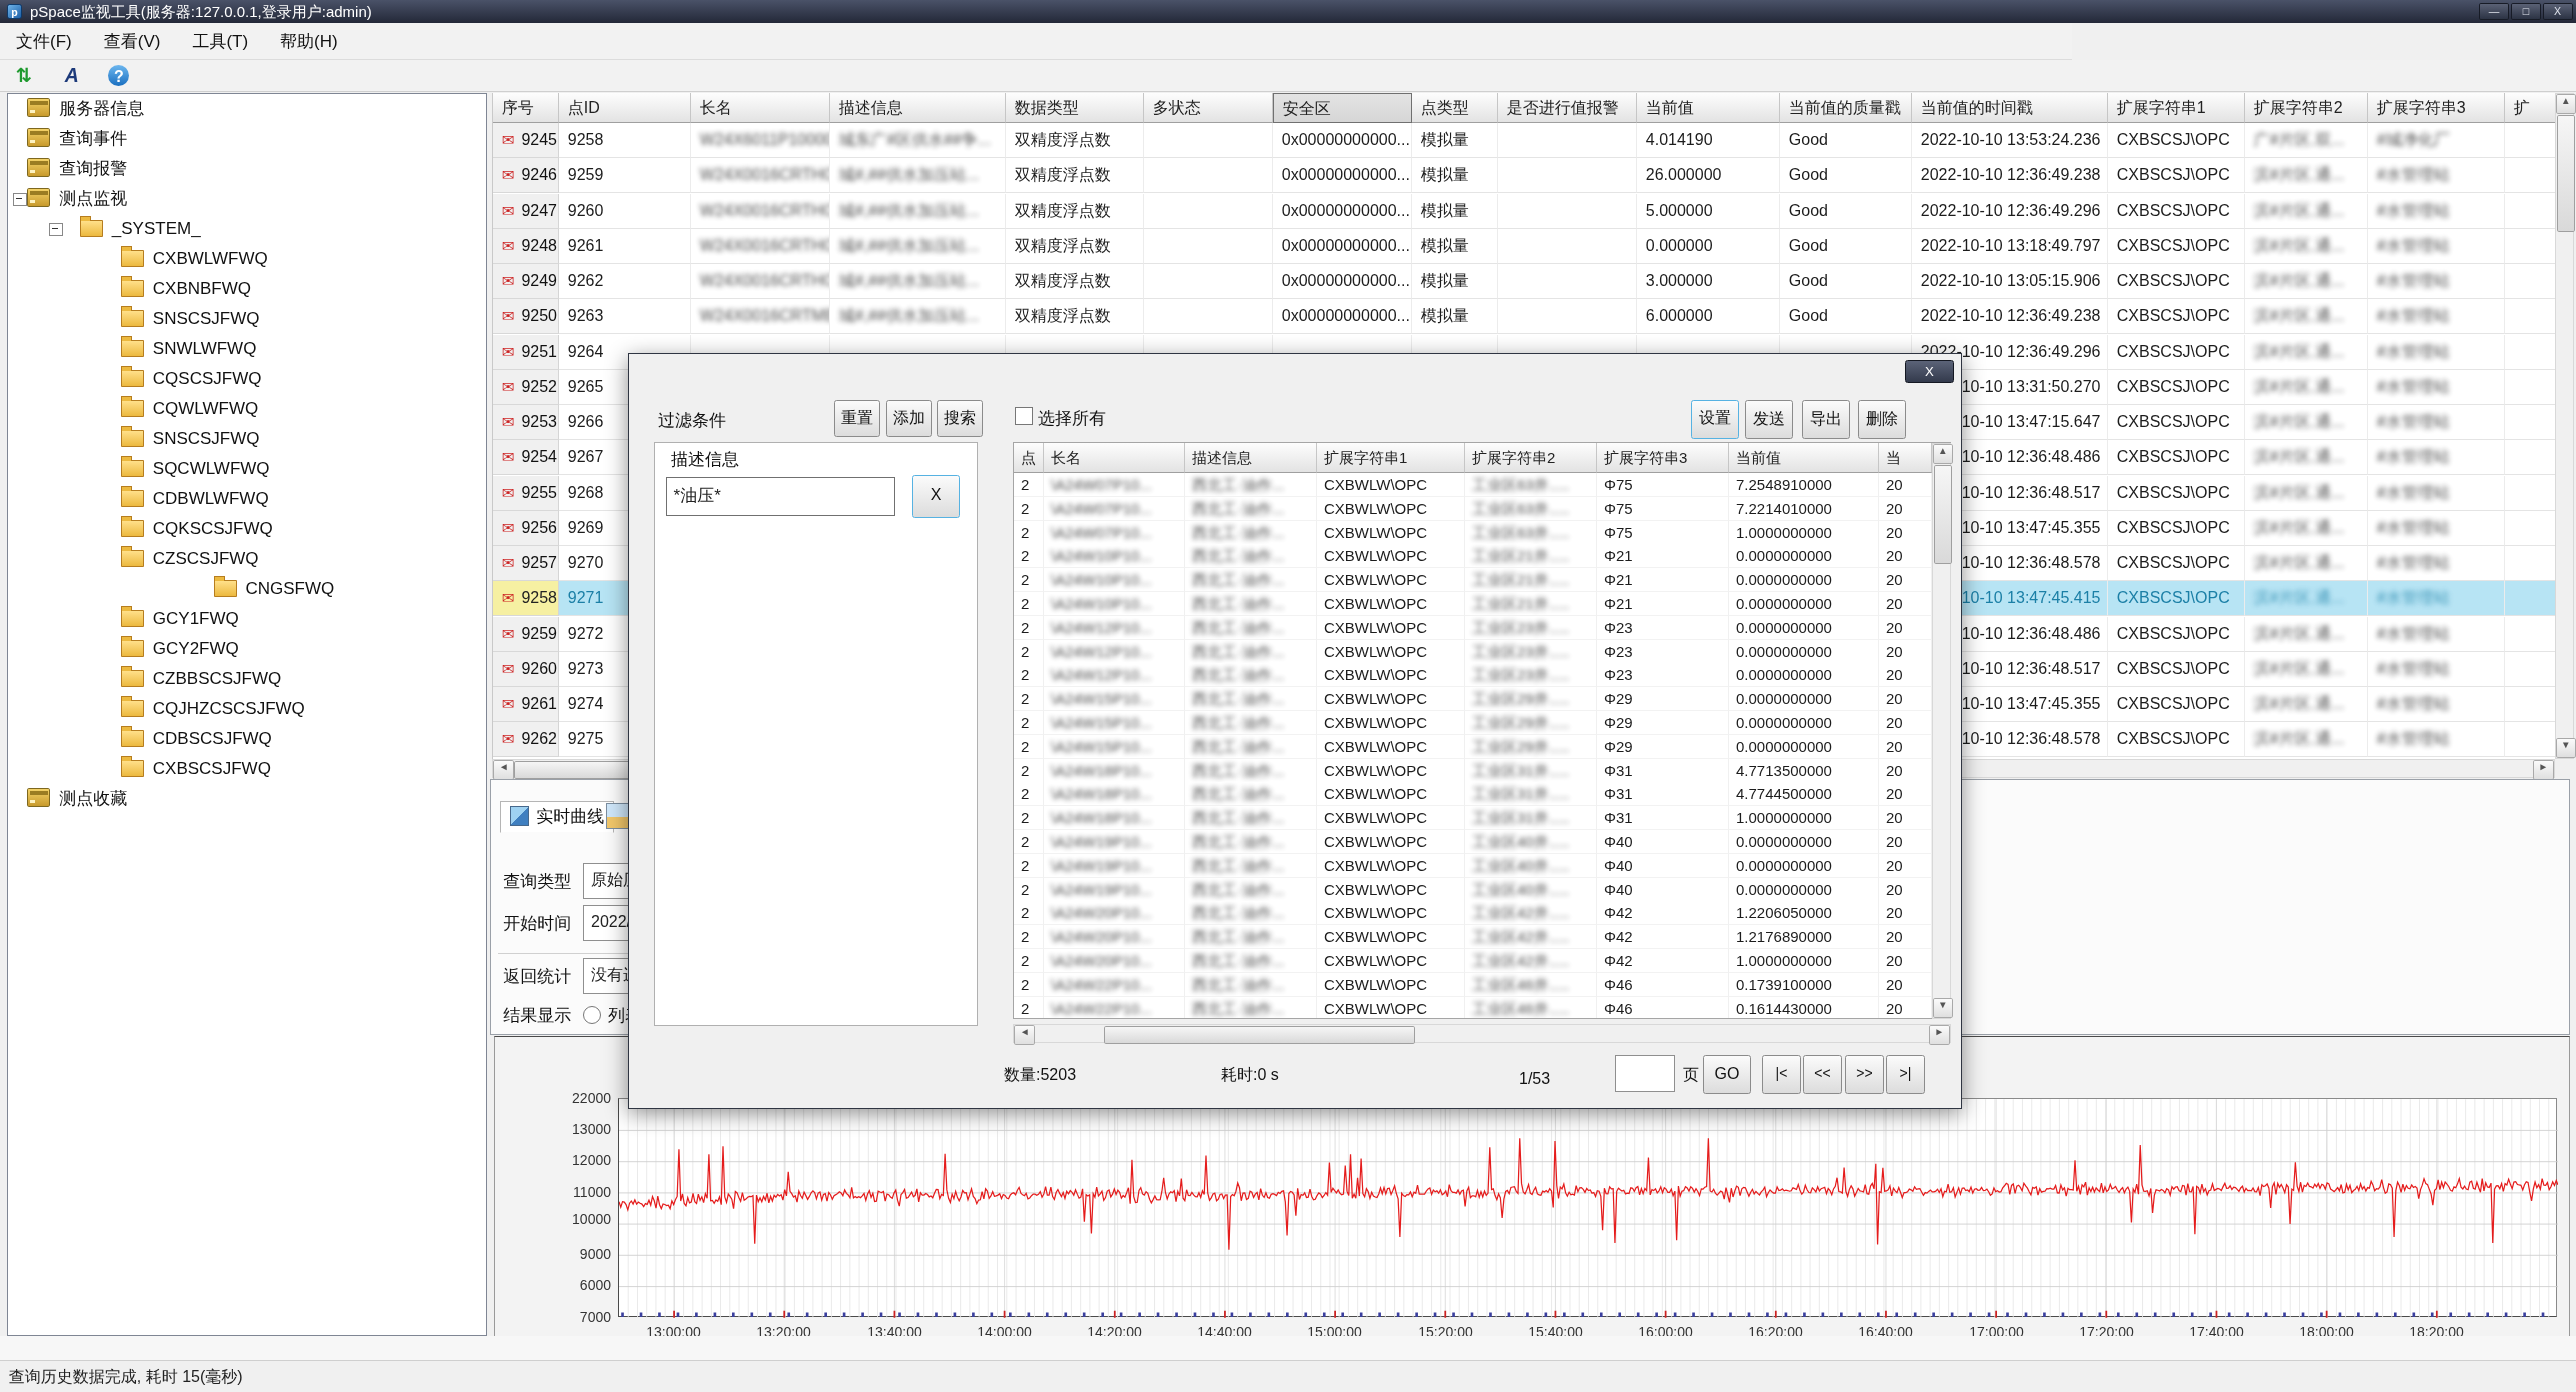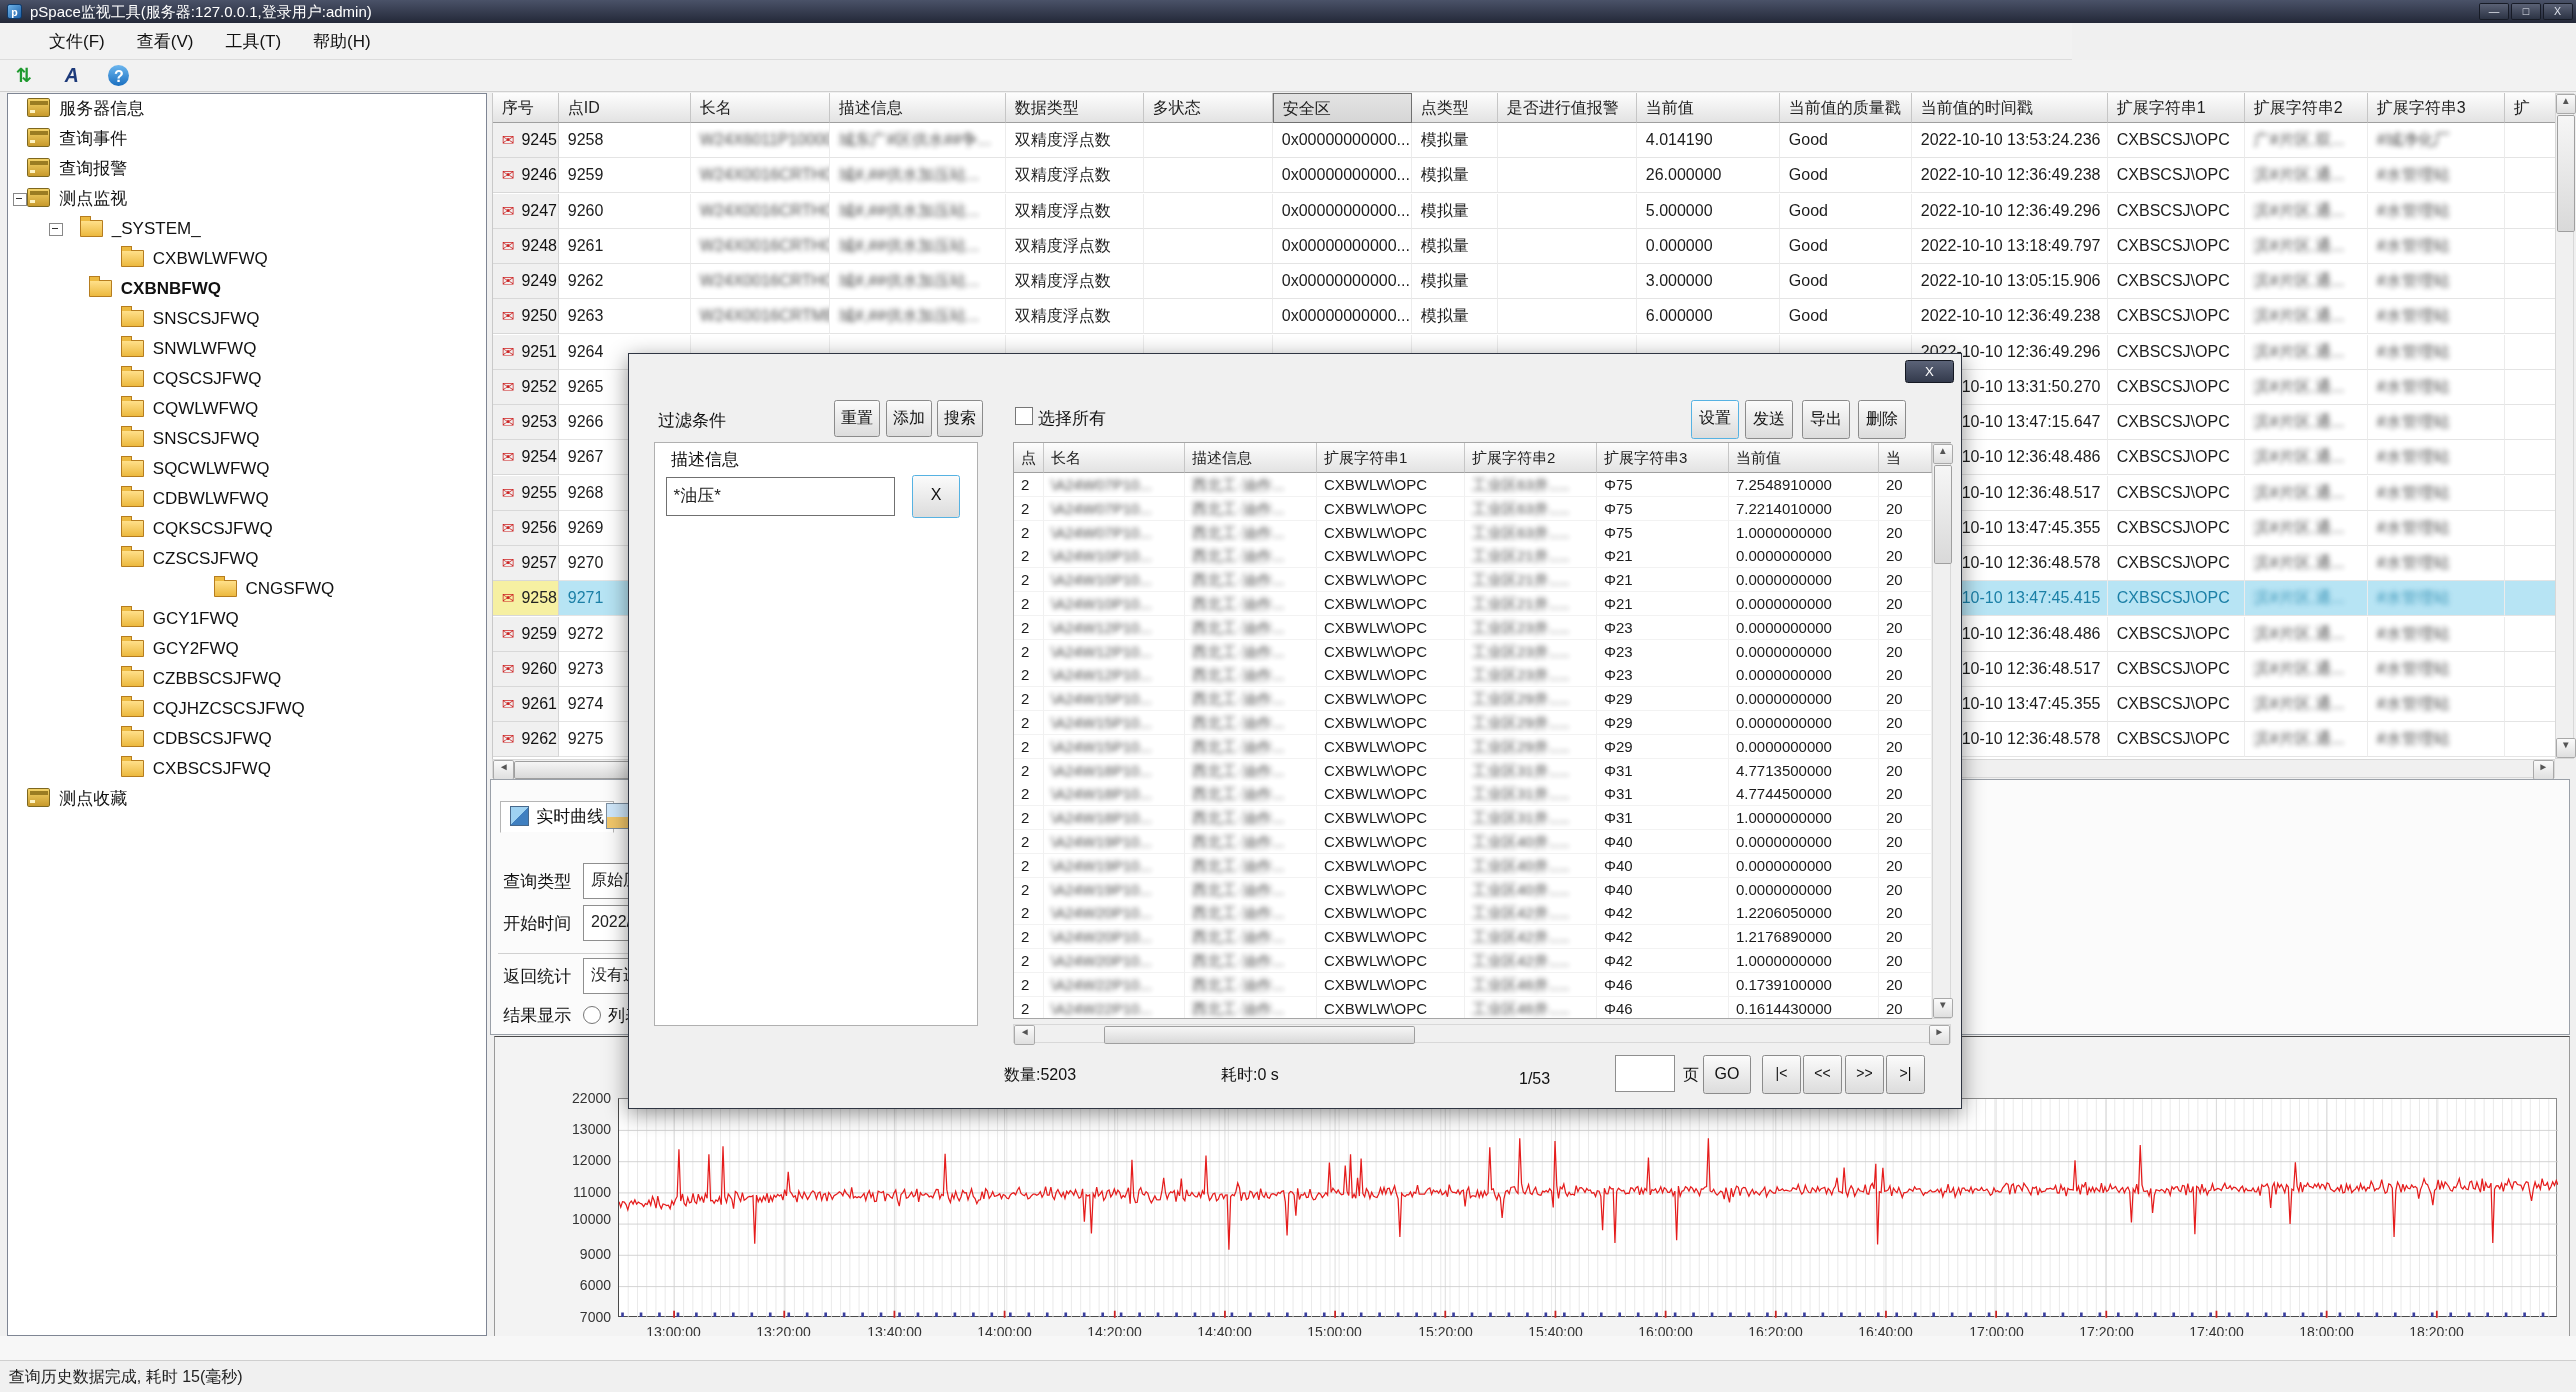--- a/index.html
+++ b/index.html
@@ -9,21 +9,21 @@
   
   #titlebar{left:0;top:0;width:2576px;height:23px;background:linear-gradient(#4a5268,#232838);
     color:#fff;font-size:15px;line-height:23px;}
   #app-icon{left:7px;top:3.5px;width:15px;height:15px;border-radius:2.6px;
     background:linear-gradient(135deg,#6fb3e8,#1c5fa8);border:0.9px solid #0d3a6b;color:#fff;
     font-size:10.6px;line-height:14px;text-align:center;font-weight:bold;}
   #title-text{left:30px;top:0;white-space:nowrap;}
   .win-btn{top:2.6px;width:30px;height:17px;background:linear-gradient(#5a6175,#2c3344);
     border:0.9px solid #171b26;color:#dfe3ec;font-size:10.6px;text-align:center;line-height:15px;border-radius:1.8px;}
   
-  #menubar{left:0;top:23px;width:2072px;height:37px;background:#f2f2f2;border-bottom:0.9px solid #dcdcdc;padding-left:33px;}
+  #menubar{left:0;top:23px;width:2072px;height:37px;background:#f2f2f2;border-bottom:0.9px solid #dcdcdc;}
   .menu-item{display:inline-block;padding:0 16px;font-size:17px;line-height:37px;color:#111;}
   #toolbar{left:0;top:60px;width:2576px;height:32px;background:#f2f2f2;border-bottom:0.9px solid #cfcfcf;}
   .tb-ico{display:inline-block;margin:3.5px 8.8px 0 12.3px;width:23px;height:23px;text-align:center;}
   #ico-sync{color:#1f9a2f;font-size:19.4px;font-weight:bold;line-height:23px;}
   #ico-annot{color:#1d3a7a;font-size:19.4px;font-weight:bold;font-style:italic;line-height:23px;}
   #ico-help{background:linear-gradient(#6db7ef,#1a6fc0);border-radius:50%;color:#fff;
     font-size:16px;font-weight:bold;line-height:23px;width:21px;height:21px;}
   
   #tree{left:7px;top:93px;width:480px;height:1243px;background:#fff;border:0.9px solid #7f8694;overflow:hidden;}
   .tree-row{position:relative;height:30px;line-height:30px;font-size:17px;color:#111;white-space:nowrap;}
@@ -126,21 +126,21 @@
   <span class="tb-ico" id="ico-help">?</span>
 </div>
 
 <div class="abs" id="tree">
     <div class="tree-row" style="padding-left: 19.4px;"><span class="ico-server"></span><span>服务器信息</span></div>
     <div class="tree-row" style="padding-left: 19.4px;"><span class="ico-server"></span><span>查询事件</span></div>
     <div class="tree-row" style="padding-left: 19.4px;"><span class="ico-server"></span><span>查询报警</span></div>
     <div class="tree-row" style="padding-left: 19.4px;"><span class="exp" style="left: 5.3px;"></span><span class="ico-server"></span><span>测点监视</span></div>
     <div class="tree-row" style="padding-left: 72px;"><span class="exp" style="left: 41px;"></span><span class="ico-folder"></span><span>_SYSTEM_</span></div>
     <div class="tree-row" style="padding-left: 113px;"><span class="ico-folder"></span><span>CXBWLWFWQ</span></div>
-    <div class="tree-row" style="padding-left: 81px; font-weight: bold;"><span class="ico-folder"></span><span>CXBNBFWQ</span></div>
+    <div class="tree-row" style="padding-left: 113px;"><span class="ico-folder"></span><span>CXBNBFWQ</span></div>
     <div class="tree-row" style="padding-left: 113px;"><span class="ico-folder"></span><span>SNSCSJFWQ</span></div>
     <div class="tree-row" style="padding-left: 113px;"><span class="ico-folder"></span><span>SNWLWFWQ</span></div>
     <div class="tree-row" style="padding-left: 113px;"><span class="ico-folder"></span><span>CQSCSJFWQ</span></div>
     <div class="tree-row" style="padding-left: 113px;"><span class="ico-folder"></span><span>CQWLWFWQ</span></div>
     <div class="tree-row" style="padding-left: 113px;"><span class="ico-folder"></span><span>SNSCSJFWQ</span></div>
     <div class="tree-row" style="padding-left: 113px;"><span class="ico-folder"></span><span>SQCWLWFWQ</span></div>
     <div class="tree-row" style="padding-left: 113px;"><span class="ico-folder"></span><span>CDBWLWFWQ</span></div>
     <div class="tree-row" style="padding-left: 113px;"><span class="ico-folder"></span><span>CQKSCSJFWQ</span></div>
     <div class="tree-row" style="padding-left: 113px;"><span class="ico-folder"></span><span>CZSCSJFWQ</span></div>
     <div class="tree-row" style="padding-left: 54px; text-align: center;"><span class="ico-folder"></span><span>CNGSFWQ</span></div>

